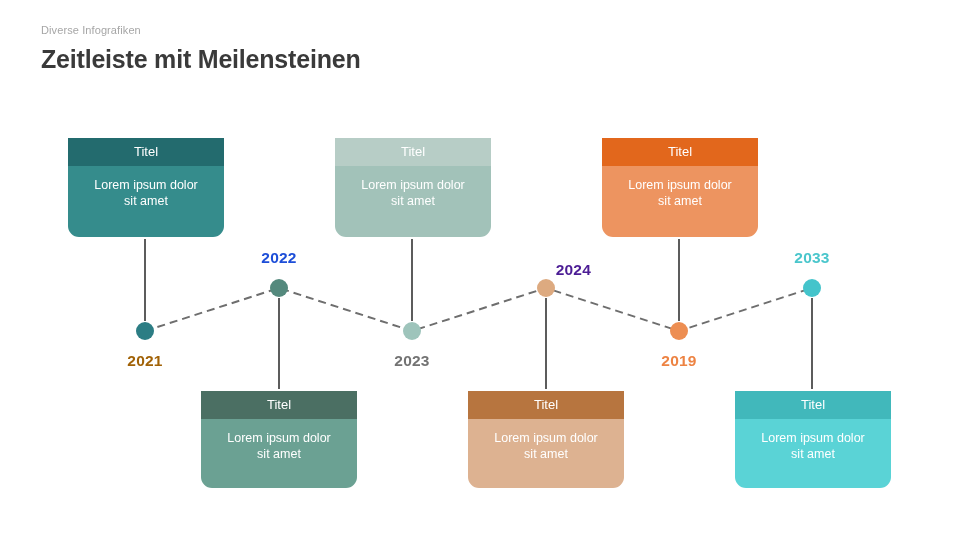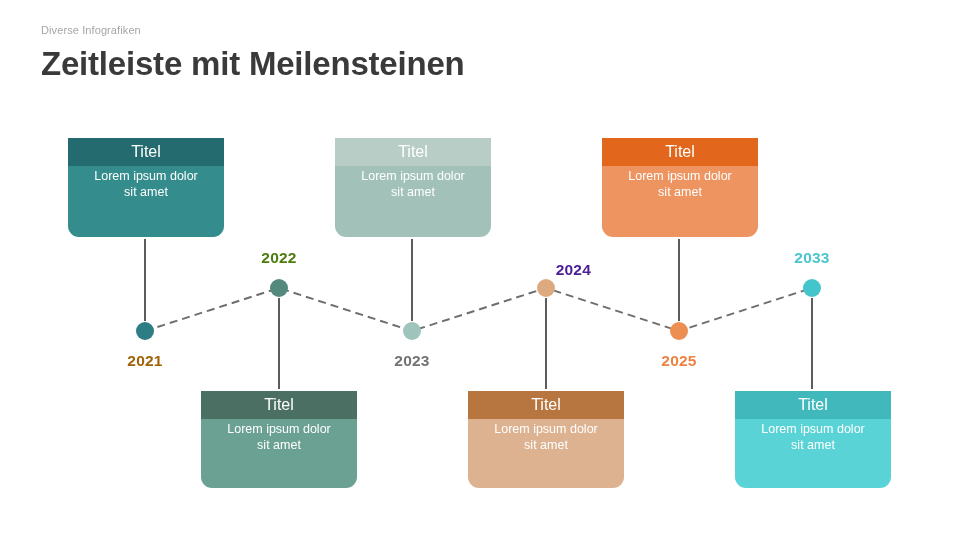--- a/index.html
+++ b/index.html
@@ -29,21 +29,21 @@
   }
   #eyebrow {
     font-size: 11px;
     color: #a6a6a6;
     letter-spacing: 0.1px;
     line-height: 1.2;
     white-space: nowrap;
   }
   #title {
     margin-top: 7px;
-    font-size: 33px;
+    font-size: 25px;
     font-weight: bold;
     color: #3a3a3a;
     letter-spacing: -0.2px;
     line-height: 1.2;
     white-space: nowrap;
   }
 
   
   #timeline-svg {
     position: absolute;
@@ -62,29 +62,29 @@
     box-sizing: border-box;
   }
   .card-top    { height: 99px; }
   .card-bottom { height: 97px; }
 
   .card-header {
     height: 28px;
     line-height: 28px;
     text-align: center;
     color: #ffffff;
-    font-size: 16px;
+    font-size: 13px;
   }
   .card-body {
     height: calc(100% - 28px);
     text-align: center;
     color: #ffffff;
     font-size: 12.5px;
     line-height: 16px;
-    padding-top: 2px;
+    padding-top: 11px;
     box-sizing: border-box;
   }
 
   
   .year-label {
     position: absolute;
     width: 90px;
     text-align: center;
     font-size: 15.5px;
     font-weight: bold;
@@ -163,20 +163,20 @@
         <div class="card-header" style="background: rgb(65, 184, 187);">Titel</div>
         <div class="card-body" style="background: rgb(90, 211, 214);">
           <div>Lorem ipsum dolor</div>
           <div>sit amet</div>
         </div>
       </div>
     </div>
 
   <div id="labels-layer">
       <div class="year-label" style="left: 100px; top: 352px; color: #a16207;">2021</div>
-      <div class="year-label" style="left: 234px; top: 249px; color: #4d7c0f;">2022</div>
+      <div class="year-label" style="left: 234px; top: 249px; color: #1d4ed8;">2022</div>
       <div class="year-label" style="left: 367px; top: 352px; color: #737373;">2023</div>
       <div class="year-label" style="left: 501px; top: 261px; color: #4c1d95; text-align: right;">2024</div>
-      <div class="year-label" style="left: 634px; top: 352px; color: rgb(237, 131, 67);">2025</div>
+      <div class="year-label" style="left: 634px; top: 352px; color: rgb(237, 131, 67);">2019</div>
       <div class="year-label" style="left: 767px; top: 249px; color: rgb(74, 198, 204);">2033</div>
     </div>
 
 </div>
 
 </body></html>

